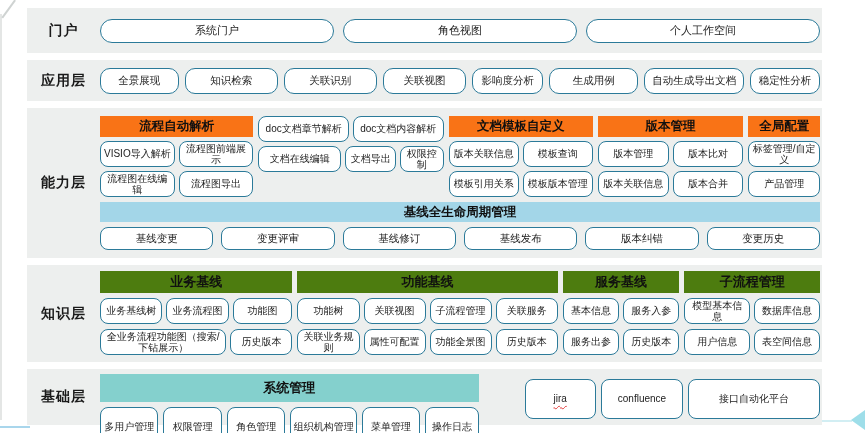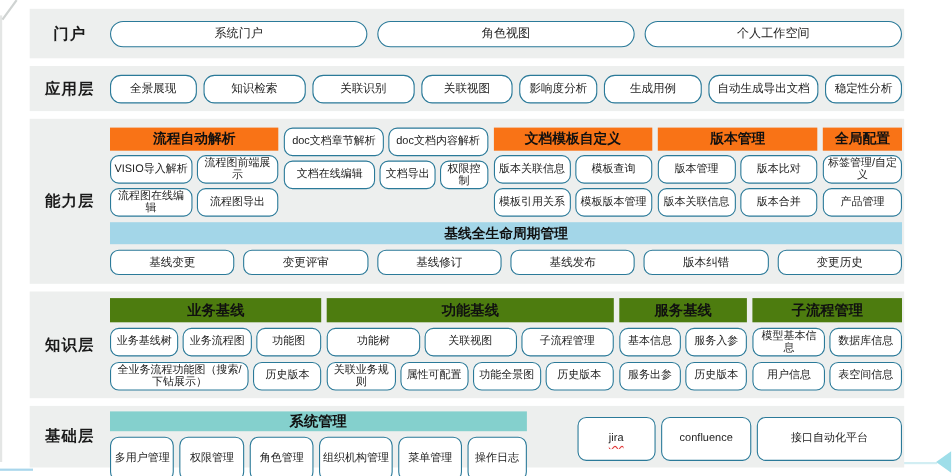--- a/index.html
+++ b/index.html
@@ -43,21 +43,21 @@
     justify-content:center; font-weight:700; font-size:12.5px; color:#101010;
   }
   .life-row { margin-top:5px; display:flex; gap:8px;align-items:flex-end; }
   .life-row .btn { flex:1; }
 
   .k-content { padding-top:6px; }
   .k-hdr { background:#4d7c0f; height:22px; font-size:13px; }
   .k-grp { gap:5px; }
 
   .f-content { padding-top:5px; }
-  .f-hdr { background:#84d0cd; height:18px; font-size:13px; }
+  .f-hdr { background:#84d0cd; height:28px; font-size:13px; }
   .f-row { display:flex; gap:5px; margin-top:5px; }
   .f-row .btn { height:40px; }
 
   .spell {
     text-decoration-line:underline; text-decoration-style:wavy;
     text-decoration-color:#e23c3c; text-decoration-thickness:1px; text-underline-offset:3px;
   }
 
   
   .left-strip { position:absolute; left:0; top:14px; width:2px; height:406px; background:#e4e6e5; }
@@ -192,20 +192,21 @@
             <div class="btn btn-sm" style="flex:129">全业务流程功能图（搜索/下钻展示）</div>
             <div class="btn btn-sm" style="flex:60">历史版本</div>
           </div>
         </div>
         <div class="grp k-grp" style="flex:261">
           <div class="grp-hdr k-hdr">功能基线</div>
           <div class="row">
             <div class="btn btn-sm" style="flex:1">功能树</div>
             <div class="btn btn-sm" style="flex:1">关联视图</div>
             <div class="btn btn-sm" style="flex:1">子流程管理</div>
+            <div class="btn btn-sm" style="flex:1">关联服务</div>
           </div>
           <div class="row">
             <div class="btn btn-sm" style="flex:1">关联业务规则</div>
             <div class="btn btn-sm" style="flex:1">属性可配置</div>
             <div class="btn btn-sm" style="flex:1">功能全景图</div>
             <div class="btn btn-sm" style="flex:1">历史版本</div>
           </div>
         </div>
         <div class="grp k-grp" style="flex:117">
           <div class="grp-hdr k-hdr">服务基线</div>

